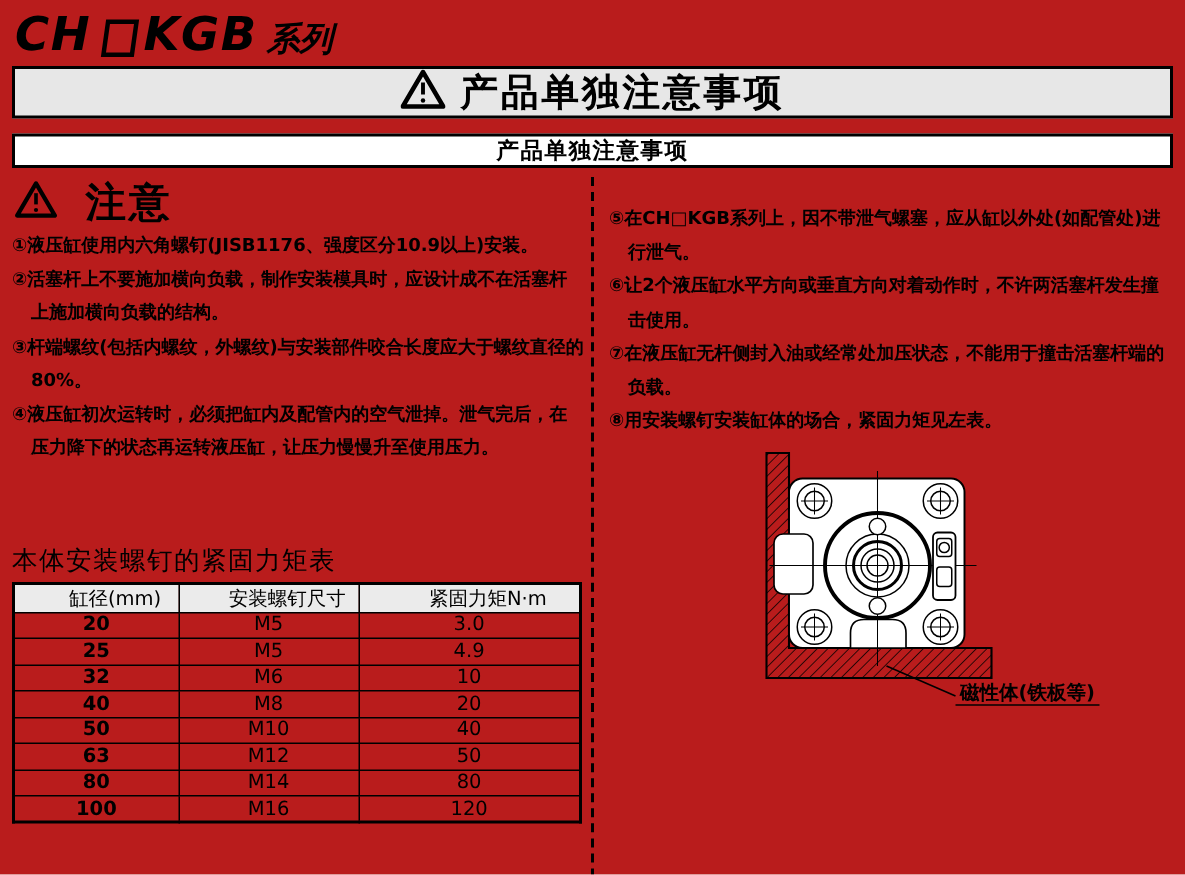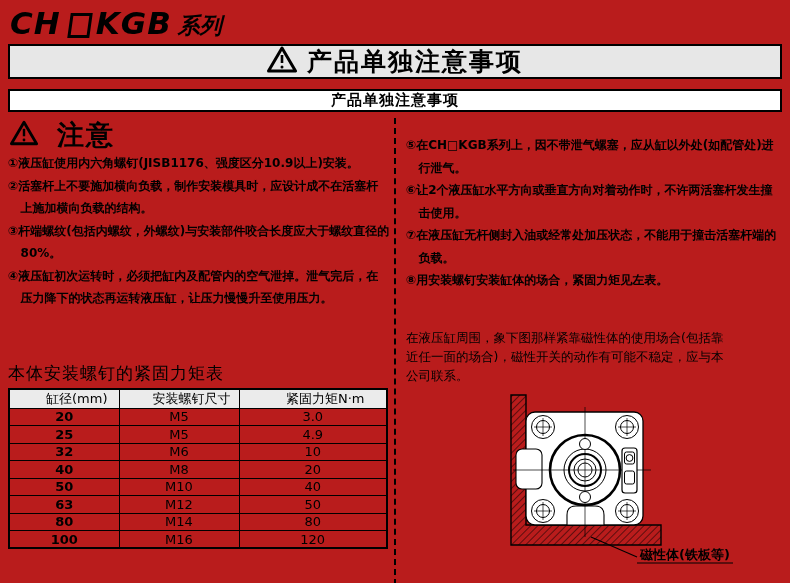--- a/index.html
+++ b/index.html
@@ -188,21 +188,20 @@
     </div>
 
     <div class="col-right">
       <div class="notes">
         <div class="note-item"><span>⑤</span><span>在CH□KGB系列上，因不带泄气螺塞，应从缸以外处(如配管处)进行泄气。</span></div>
         <div class="note-item"><span>⑥</span><span>让2个液压缸水平方向或垂直方向对着动作时，不许两活塞杆发生撞击使用。</span></div>
         <div class="note-item"><span>⑦</span><span>在液压缸无杆侧封入油或经常处加压状态，不能用于撞击活塞杆端的负载。</span></div>
         <div class="note-item"><span>⑧</span><span>用安装螺钉安装缸体的场合，紧固力矩见左表。</span></div>
       </div>
 
-      <div class="magnet-note">在液压缸周围，象下图那样紧靠磁性体的使用场合(包括靠近任一面的场合)，磁性开关的动作有可能不稳定，应与本公司联系。</div>
 
       <div class="figure">
         <svg width="240" height="186" viewBox="0 0 240 186">
           <defs>
             <pattern id="hatch" patternUnits="userSpaceOnUse" width="5" height="5" patternTransform="rotate(45)">
               <line x1="0" y1="0" x2="0" y2="5" stroke="#000" stroke-width="1"></line>
             </pattern>
           </defs>
 
           <path d="M12,8 H27 V138 H162 V158 H12 Z" fill="url(#hatch)" stroke="#000" stroke-width="1.4"></path>

